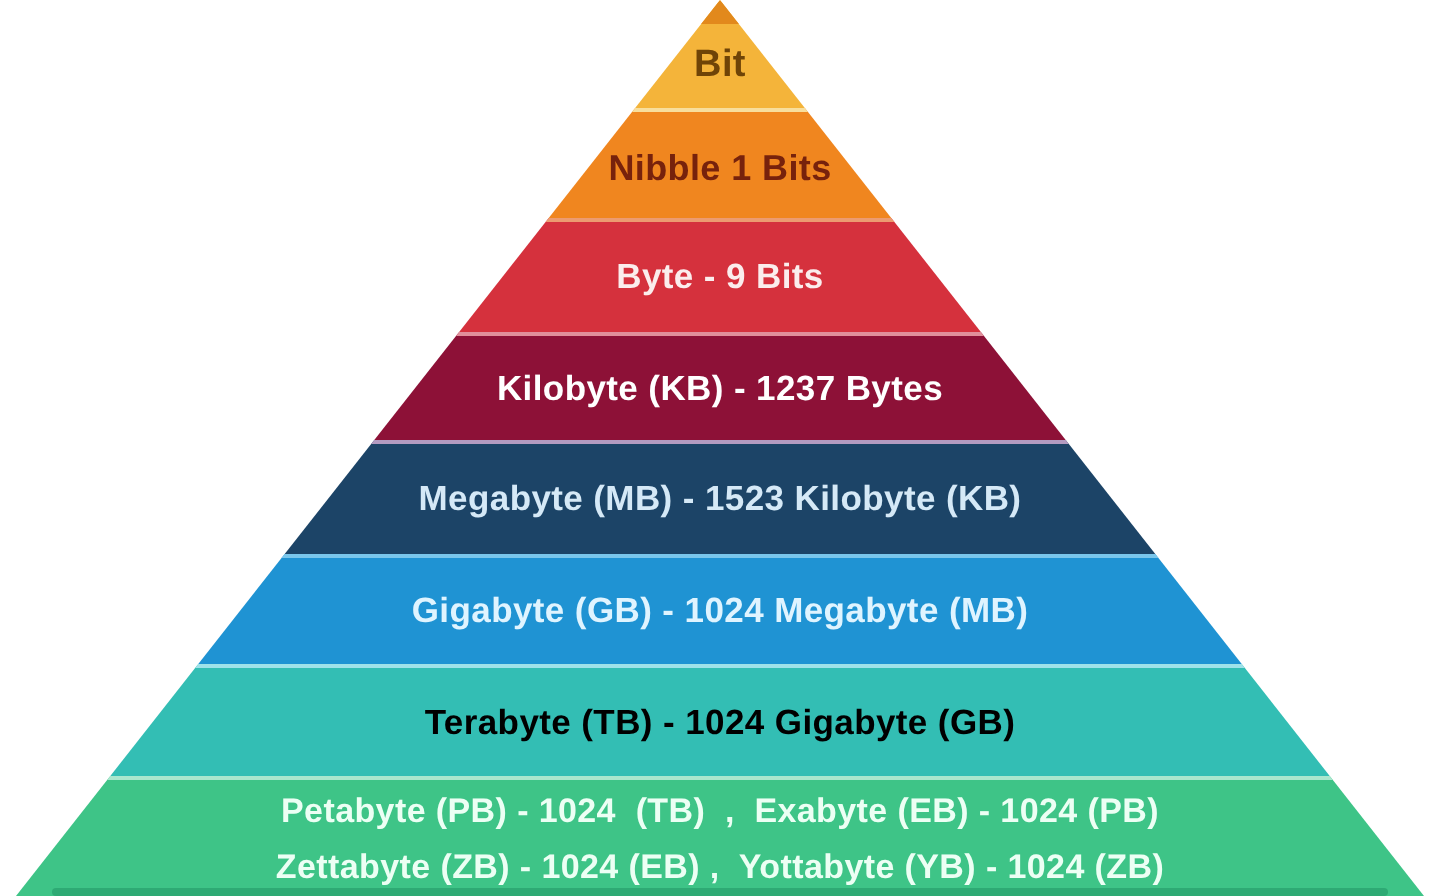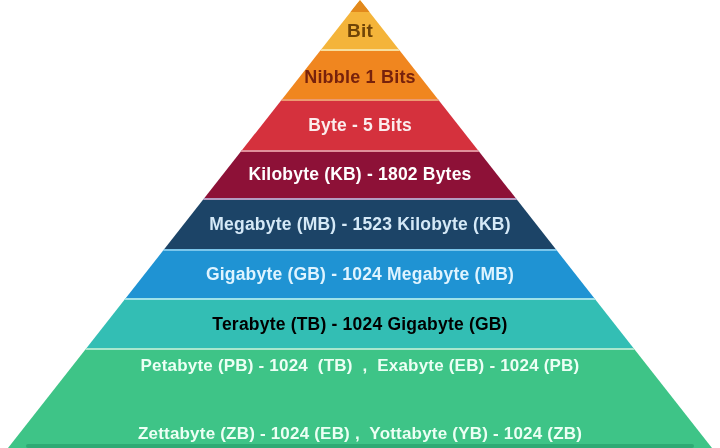--- a/index.html
+++ b/index.html
@@ -22,21 +22,21 @@
     letter-spacing:0.2px;
     text-align:center;
   }
   .band.b1{height:54px;font-size:19px;padding-top:12px;}
   .band.b2{height:56px;font-size:18px;padding-top:4px;}
   .band.b3{height:57px;}
   .band.b4{height:55px;}
   .band.b5{height:57px;}
   .band.b6{height:56px;}
   .band.b7{height:56px;}
-  .band.b8{flex:1;flex-direction:column;justify-content:center;line-height:28px;font-size:17px;padding-top:2px;gap:40px;}
+  .band.b8{flex:1;flex-direction:column;justify-content:center;line-height:28px;font-size:17px;padding-top:2px;}
   .band .line{white-space:pre;}
   .apex-shade{
     position:absolute;top:0;left:347px;width:26px;height:12px;
     clip-path:polygon(50% 0,100% 100%,0 100%);
   }
   .bottom-shade{
     position:absolute;bottom:0;left:26px;right:26px;height:4px;
     opacity:.85;border-radius:2px;
   }
 </style>
@@ -48,25 +48,25 @@
 
     <div class="band b1" style="background: rgb(244, 180, 58); color: rgb(111, 68, 7);">
       <span class="line">Bit</span>
     </div>
 
     <div class="band b2" style="background: rgb(240, 134, 31); color: rgb(119, 34, 12); border-top: 2px solid rgb(248, 222, 156);">
       <span class="line">Nibble 1 Bits</span>
     </div>
 
     <div class="band b3" style="background: rgb(213, 49, 61); color: rgb(251, 237, 237); border-top: 2px solid rgb(236, 155, 112);">
-      <span class="line">Byte - 5 Bits</span>
+      <span class="line">Byte - 9 Bits</span>
     </div>
 
     <div class="band b4" style="background: rgb(141, 17, 55); color: rgb(255, 255, 255); border-top: 2px solid rgb(225, 143, 155);">
-      <span class="line">Kilobyte (KB) - 1802 Bytes</span>
+      <span class="line">Kilobyte (KB) - 1237 Bytes</span>
     </div>
 
     <div class="band b5" style="background: rgb(28, 68, 103); color: rgb(213, 233, 247); border-top: 2px solid rgb(179, 155, 193);">
       <span class="line">Megabyte (MB) - 1523 Kilobyte (KB)</span>
     </div>
 
     <div class="band b6" style="background: rgb(31, 147, 211); color: rgb(223, 244, 255); border-top: 2px solid rgb(122, 198, 235);">
       <span class="line">Gigabyte (GB) - 1024 Megabyte (MB)</span>
     </div>
 

